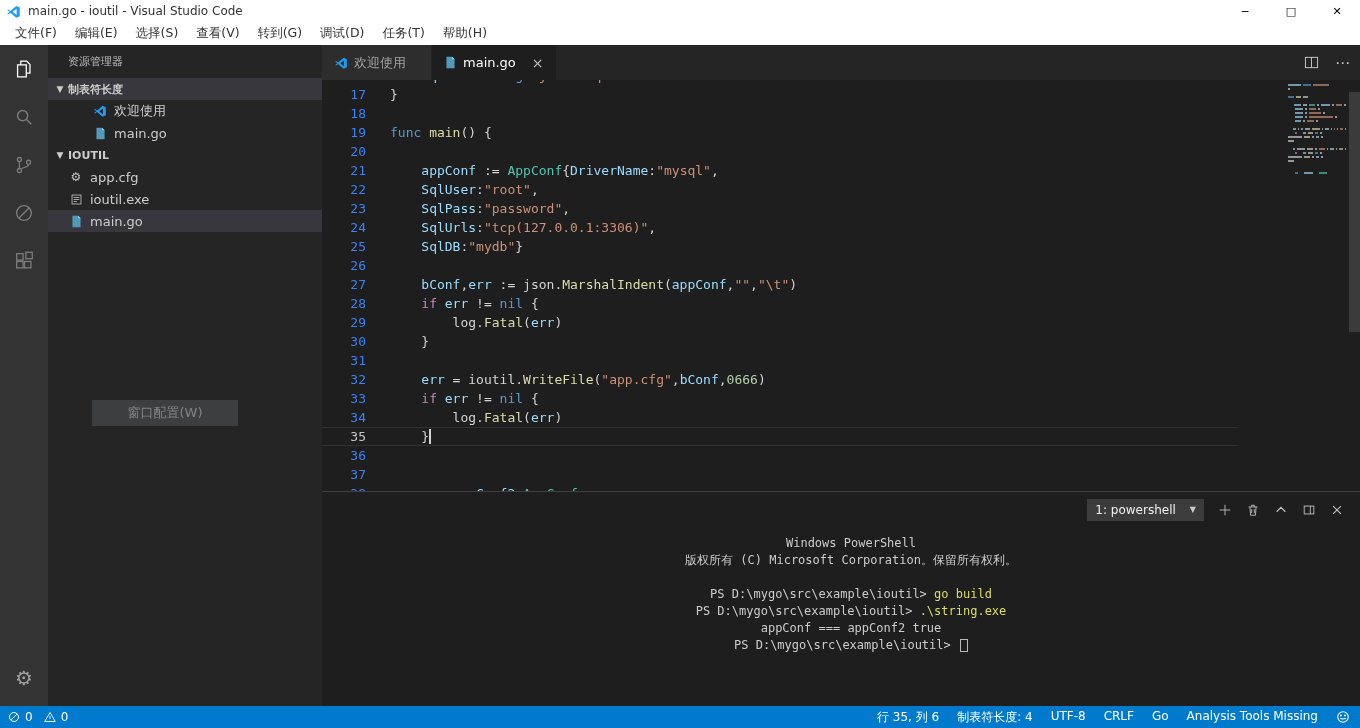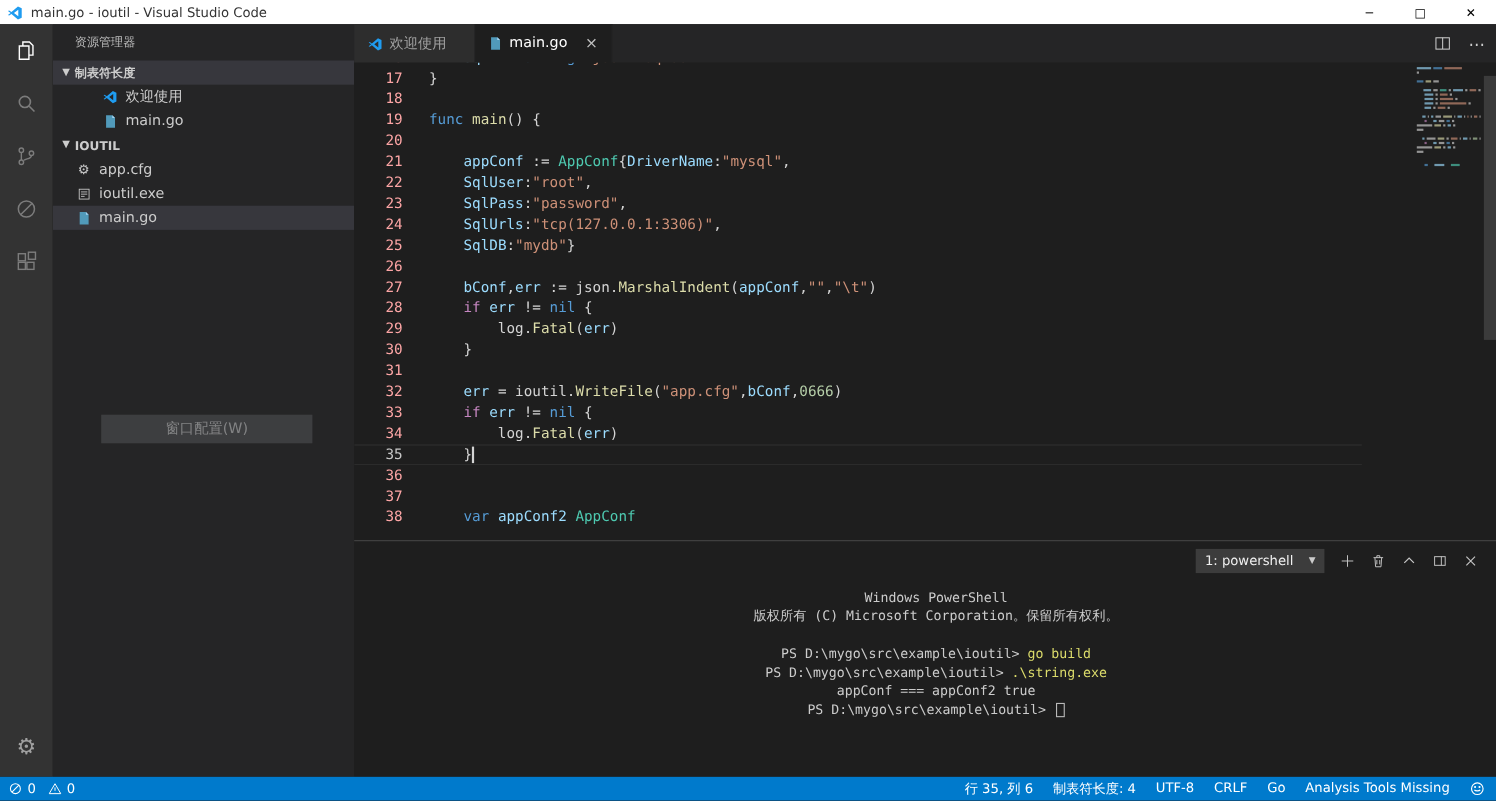--- a/index.html
+++ b/index.html
@@ -38,41 +38,41 @@
   .section-header { height:22px; display:flex; align-items:center; font-size:11px;
     font-weight:bold; color:#cccccc; }
   .section-header.shaded { background:#37373d; }
   .twisty { width:16px; text-align:center; font-size:9px; color:#cccccc; margin-left:4px; }
   .row { height:22px; display:flex; align-items:center; white-space:nowrap; }
   .row.selected { background:#37373d; }
   .row .ficon { width:16px; height:16px; display:flex; align-items:center; justify-content:center;
     margin-right:6px; flex:0 0 16px; }
   .oe-row { padding-left:44px; }
   .file-row { padding-left:20px; }
-  .ghost-btn { position:absolute; left:44px; top:355px; width:192px; height:26px;
+  .ghost-btn { position:absolute; left:44px; top:355px; width:146px; height:26px;
     background:rgba(85,88,90,0.5); color:rgba(215,215,215,0.45); display:flex;
     align-items:center; justify-content:center; font-size:13px; }
 
   
   .editor-col { flex:1; display:flex; flex-direction:column; min-width:0; }
   .tabbar { height:35px; background:#252526; display:flex; position:relative; flex:0 0 35px; }
   .tab { display:flex; align-items:center; padding:0 12px; font-size:13px; gap:6px;
     background:#2d2d2d; color:#a0a0a0; border-right:1px solid #252526; min-width:110px; }
   .tab.active { background:#1e1e1e; color:#ffffff; }
   .tab-close { margin-left:10px; font-size:14px; color:#c0c0c0; }
   .tab-actions { position:absolute; right:10px; top:0; height:35px; display:flex;
     align-items:center; gap:16px; color:#cccccc; font-size:15px; }
 
   .editor { flex:1; position:relative; background:#1e1e1e; overflow:hidden; }
   .code-lines { position:absolute; top:-14px; left:0;
     font-family:"DejaVu Sans Mono","Liberation Mono",monospace;
     font-size:13px; line-height:19px; white-space:pre; width:916px; }
   .code-row { height:19px; display:flex; }
   .code-row.active-line { box-shadow: inset 0 1px 0 0 #313131, inset 0 -1px 0 0 #313131; }
-  .line-num { width:44px; text-align:right; color:#fca5a5; flex:0 0 44px; }
+  .line-num { width:44px; text-align:right; color:#3b82f6; flex:0 0 44px; }
   .active-line .line-num { color:#c6c6c6; }
   .line-body { padding-left:24px; }
   .caret { display:inline-block; width:2px; height:15px; background:#d4d4d4;
     vertical-align:text-bottom; }
 
   .minimap { position:absolute; top:4px; right:14px; width:58px; }
   .mm-row { height:2px; margin-bottom:2px; display:flex; gap:2px; }
   .mm-seg { height:2px; display:inline-block; opacity:0.65; }
   .scroll-thumb { position:absolute; right:0; top:12px; width:11px; height:240px;
     background:rgba(121,121,121,0.32); }
@@ -119,20 +119,30 @@
         </svg>
     </span>
     <span class="title-text">main.go - ioutil - Visual Studio Code</span>
     <div class="win-controls">
       <div class="win-btn">─</div>
       <div class="win-btn">□</div>
       <div class="win-btn">✕</div>
     </div>
   </div>
 
+  <div class="menubar" id="menubar">
+      <span class="menu-item">文件(F)</span>
+      <span class="menu-item">编辑(E)</span>
+      <span class="menu-item">选择(S)</span>
+      <span class="menu-item">查看(V)</span>
+      <span class="menu-item">转到(G)</span>
+      <span class="menu-item">调试(D)</span>
+      <span class="menu-item">任务(T)</span>
+      <span class="menu-item">帮助(H)</span>
+    </div>
 
   <div class="main">
 
     <div class="activitybar">
       <div id="activity-items">
           <div class="activity-item active">
             <span class="picon">
               <svg width="22" height="22" viewBox="0 0 24 24" fill="none" stroke="currentColor" stroke-width="1.4">
                 <path d="M5 7.5h9.5v13H5z"></path>
                 <path d="M8.5 7.5v-4H15l3.5 3.5v9.5h-4"></path>

